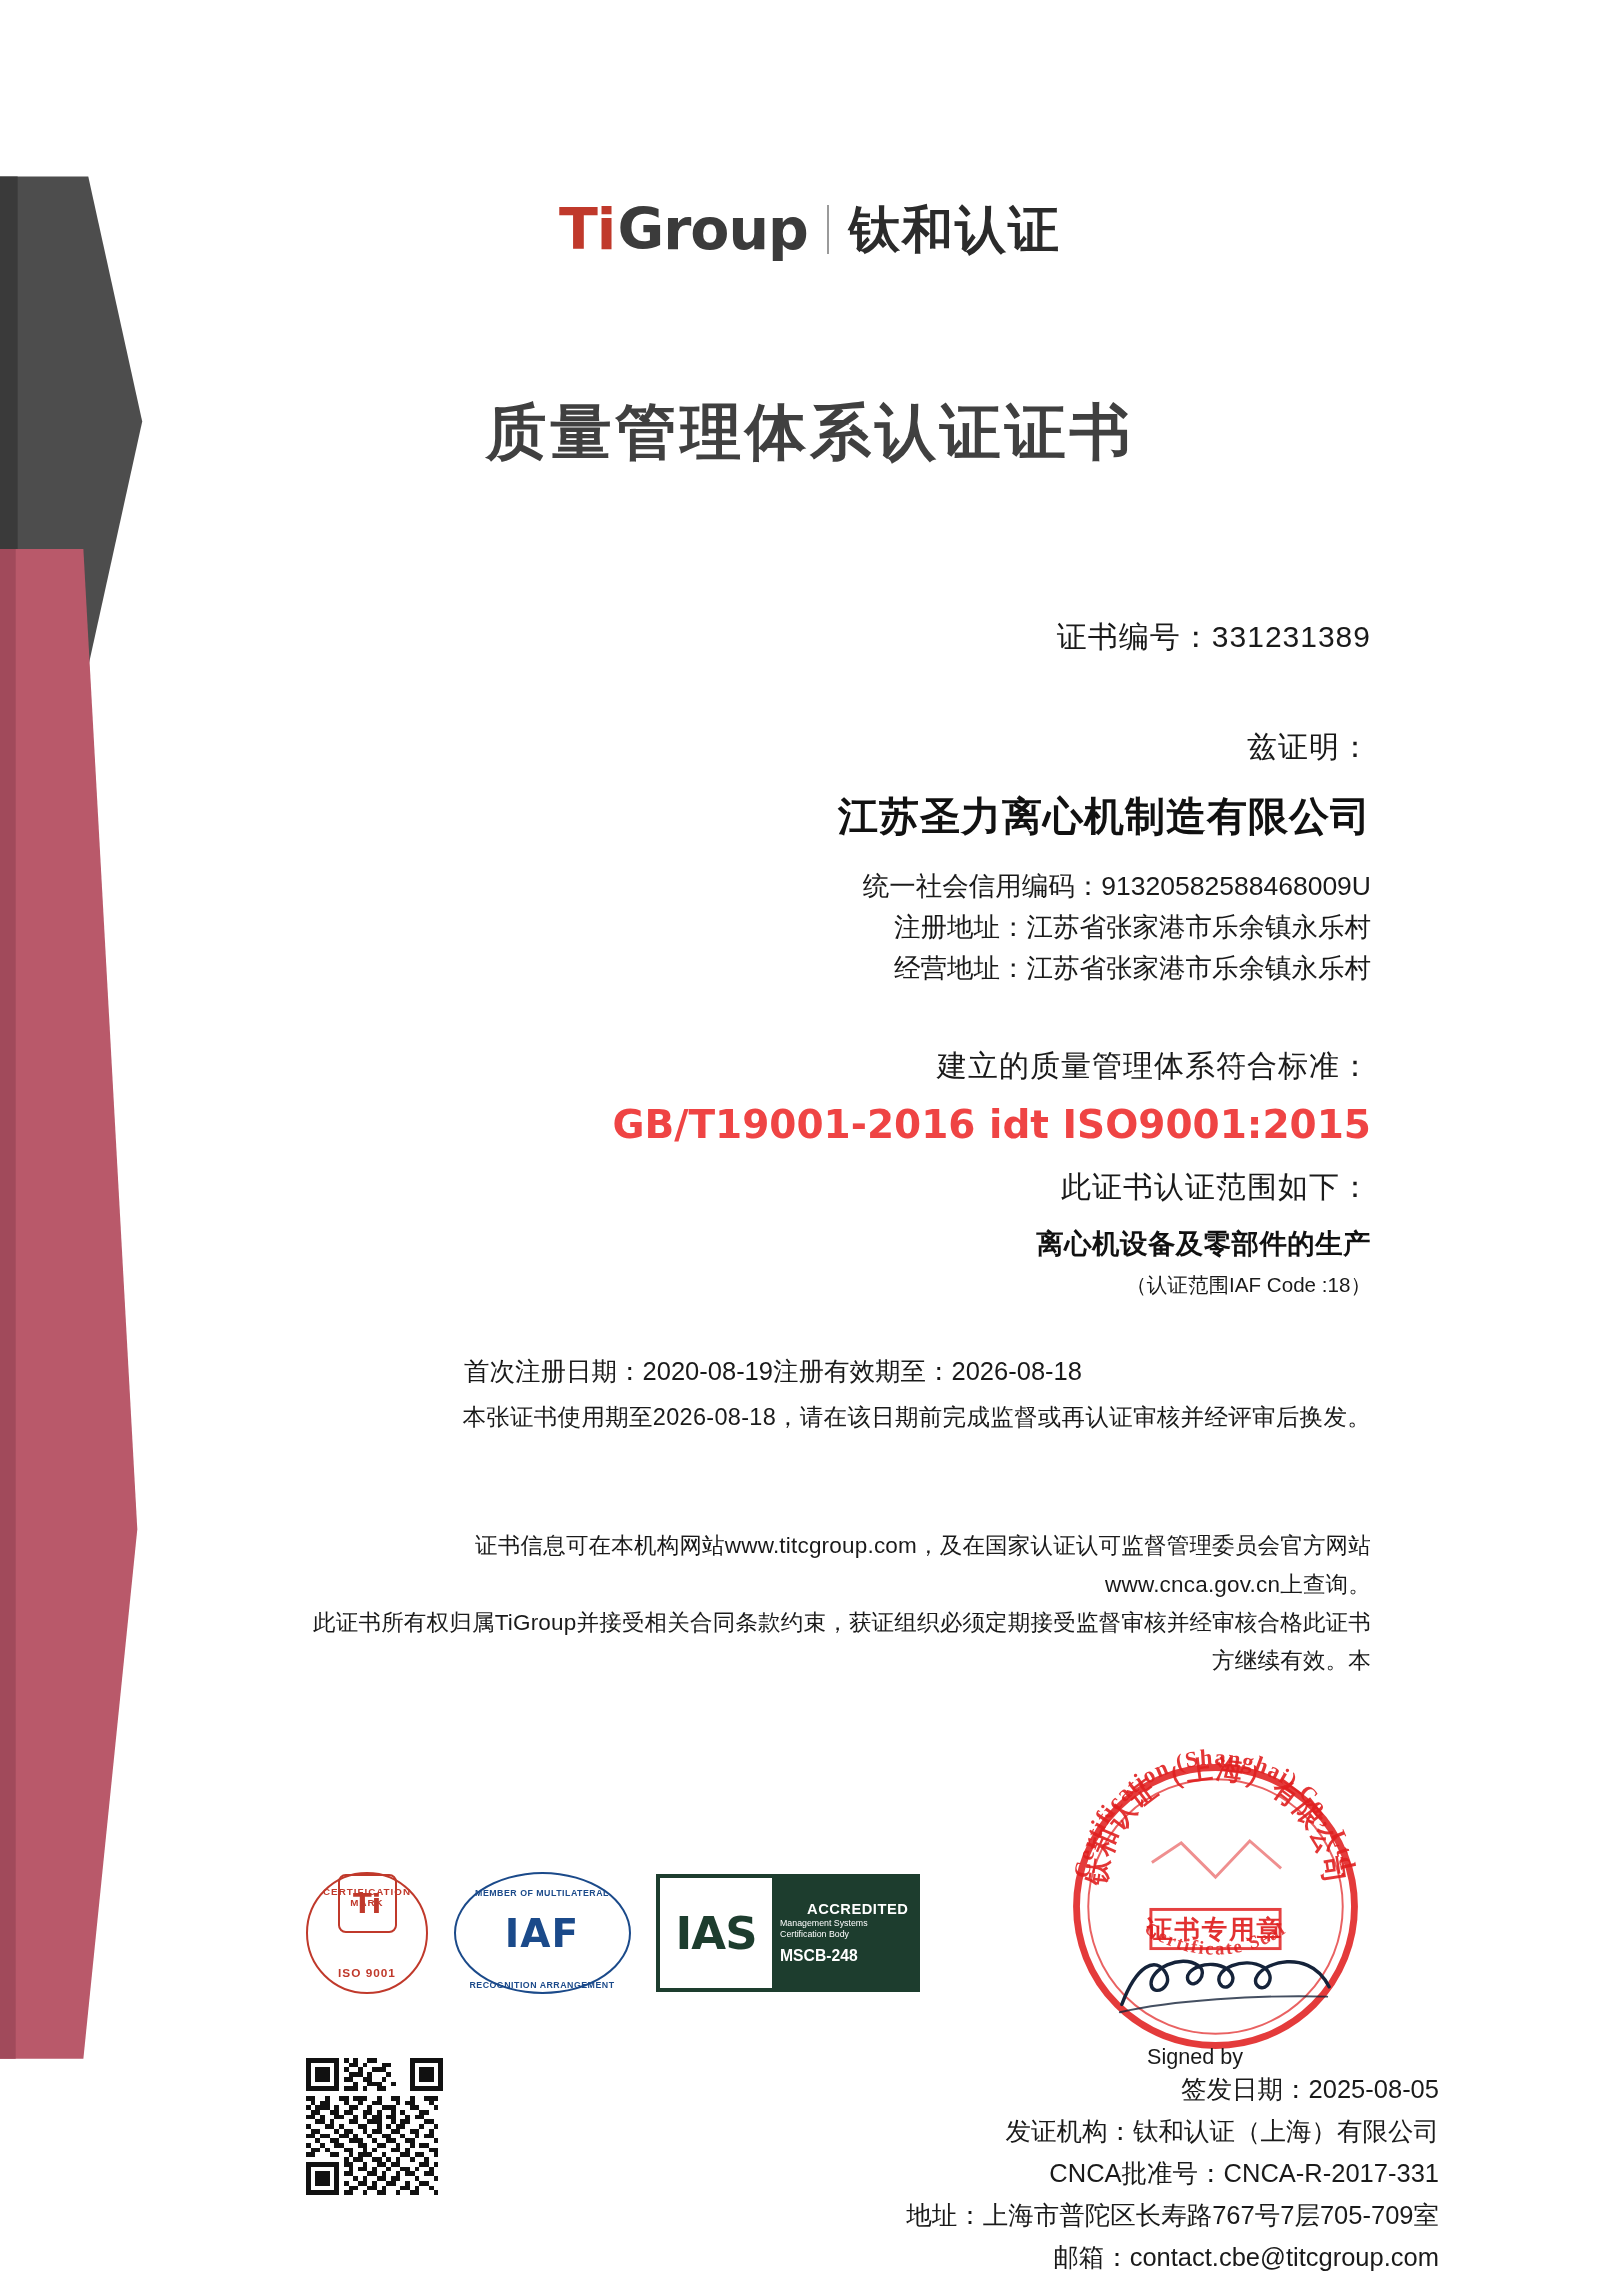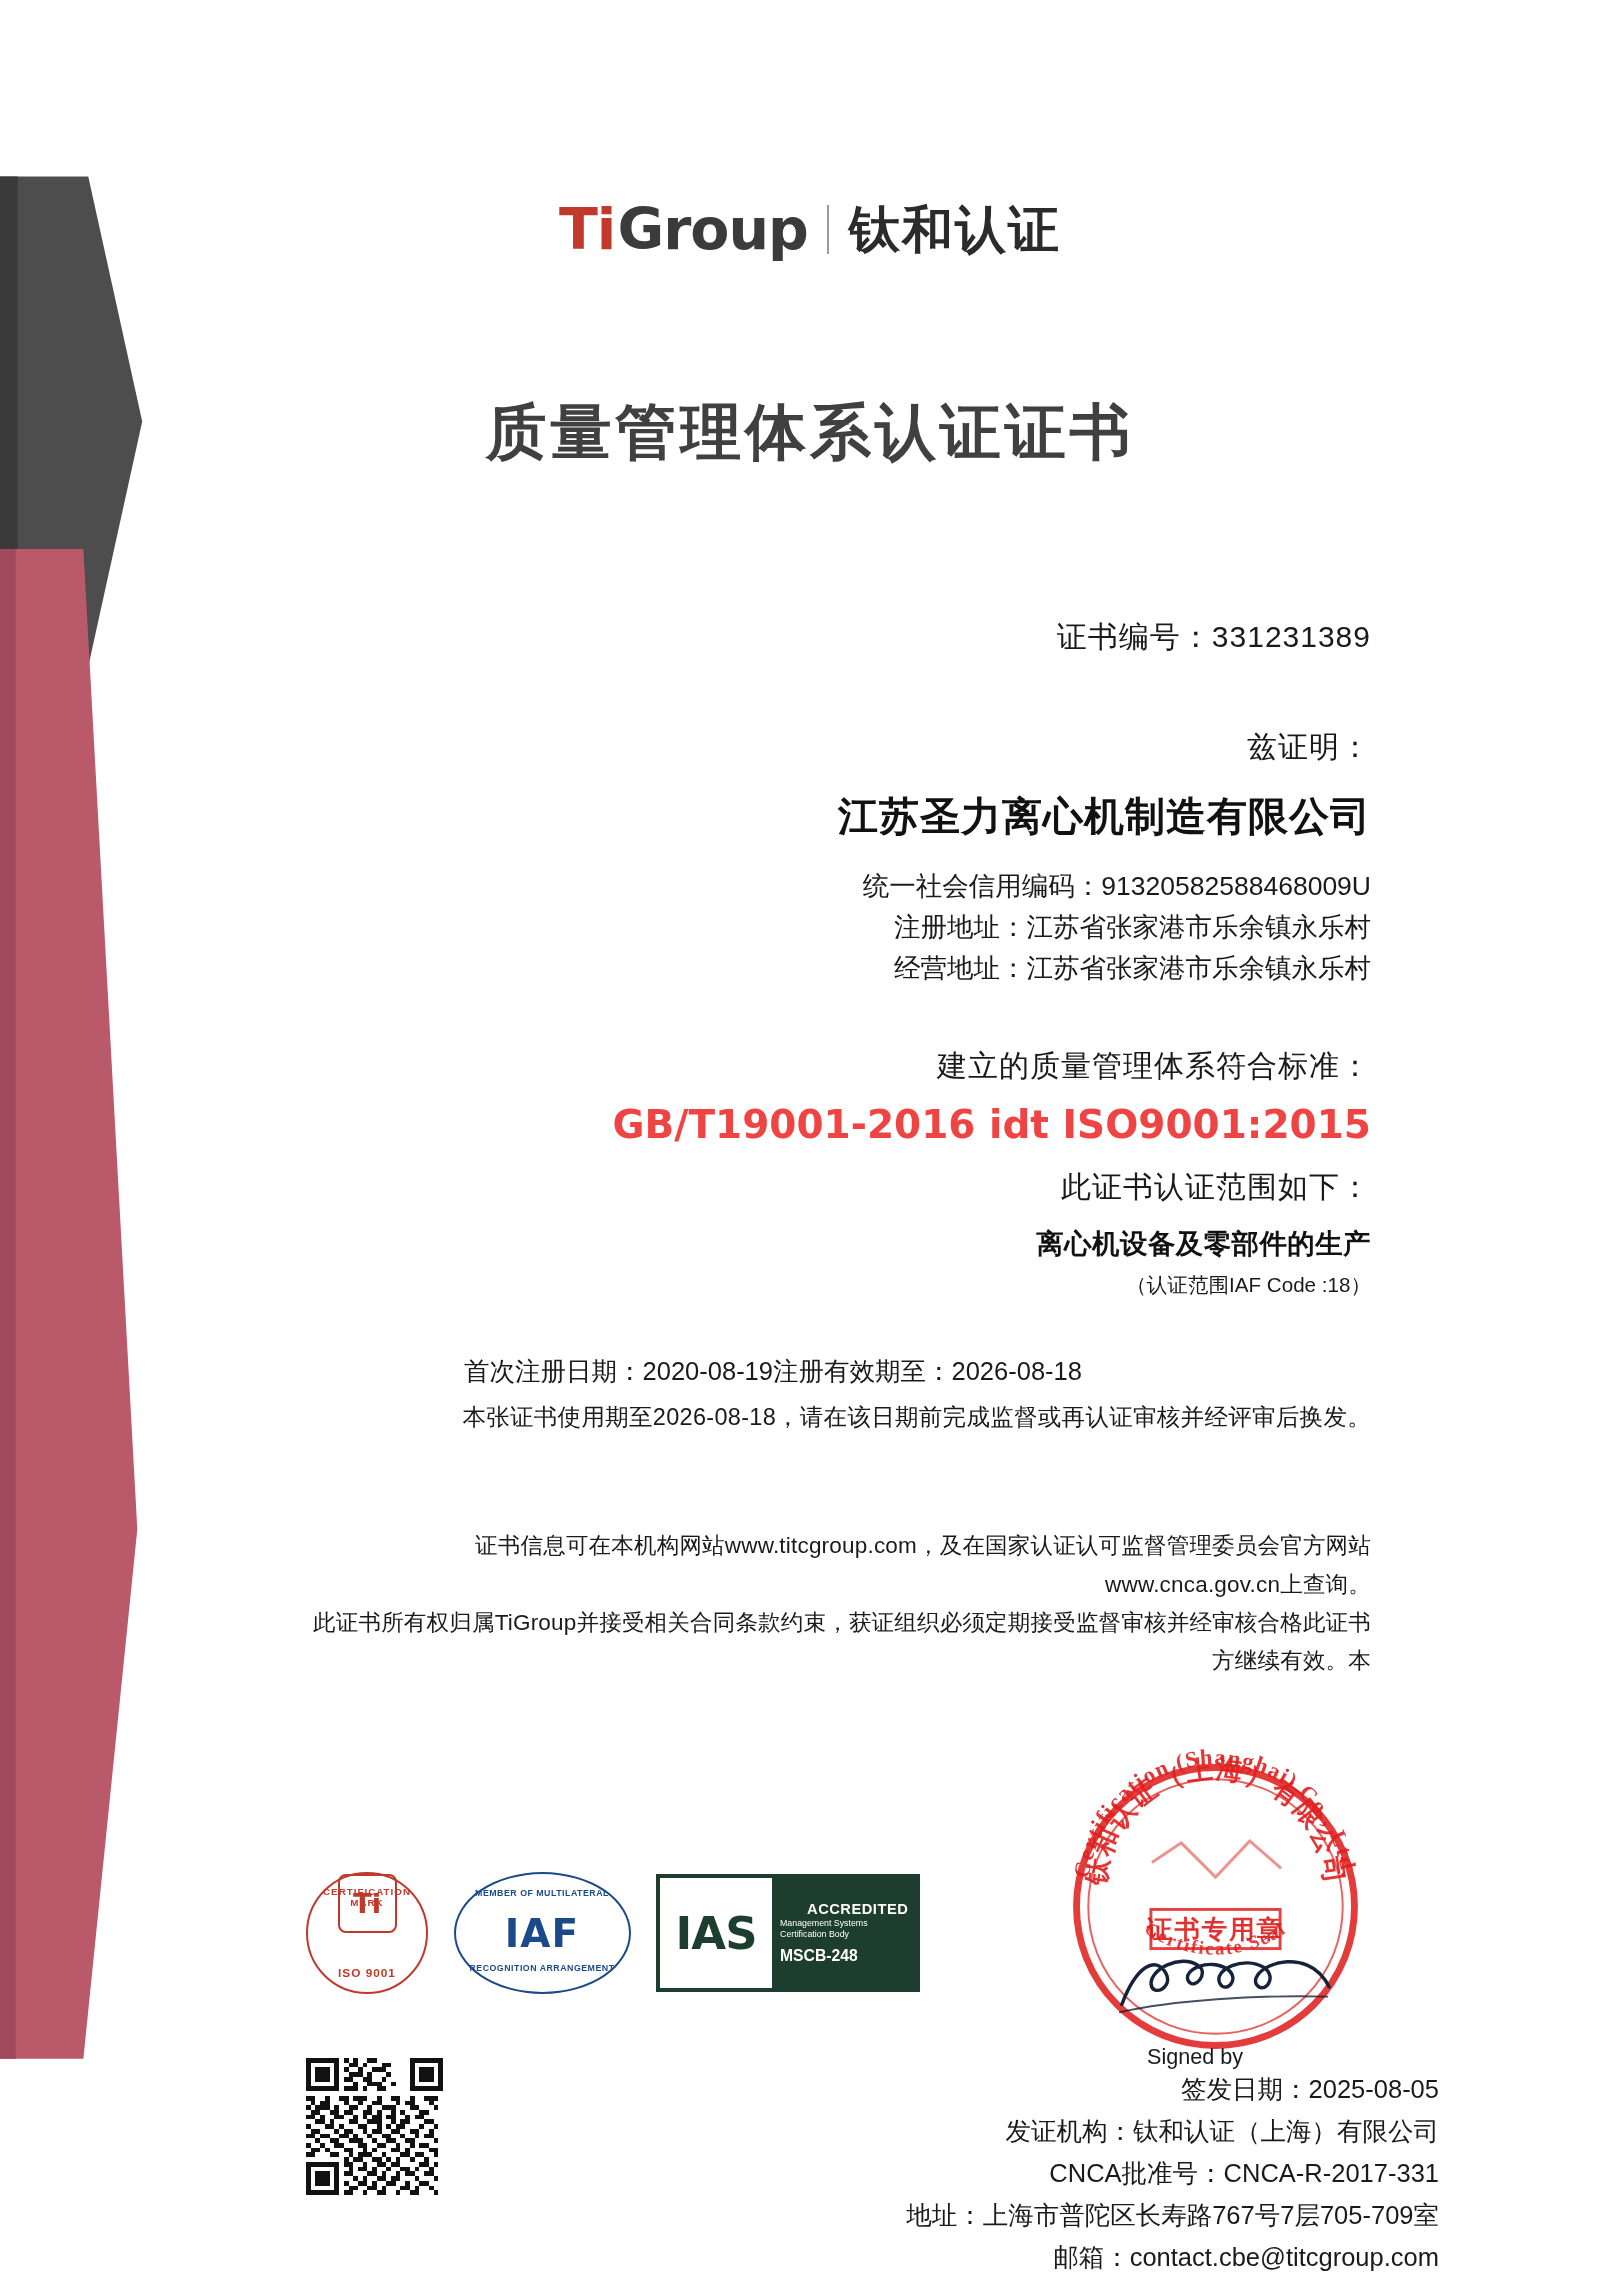--- a/index.html
+++ b/index.html
@@ -241,21 +241,21 @@
   }
   .mark-iaf .iaf-top, .mark-iaf .iaf-bottom {
     font-size: 8.8px;
     color: #1b4a8a;
     letter-spacing: 0.5px;
     font-weight: bold;
     text-align: center;
     width: 100%;
   }
   .mark-iaf .iaf-top { position: absolute; top: 13.7px; }
-  .mark-iaf .iaf-bottom { position: absolute; bottom: 19px; }
+  .mark-iaf .iaf-bottom { position: absolute; bottom: 2px; }
 
   .mark-ias {
     height: 118px;
     display: flex;
     align-items: stretch;
     background: #1d3d2e;
   }
   .mark-ias .ias-left {
     background: #ffffff;
     display: flex;

